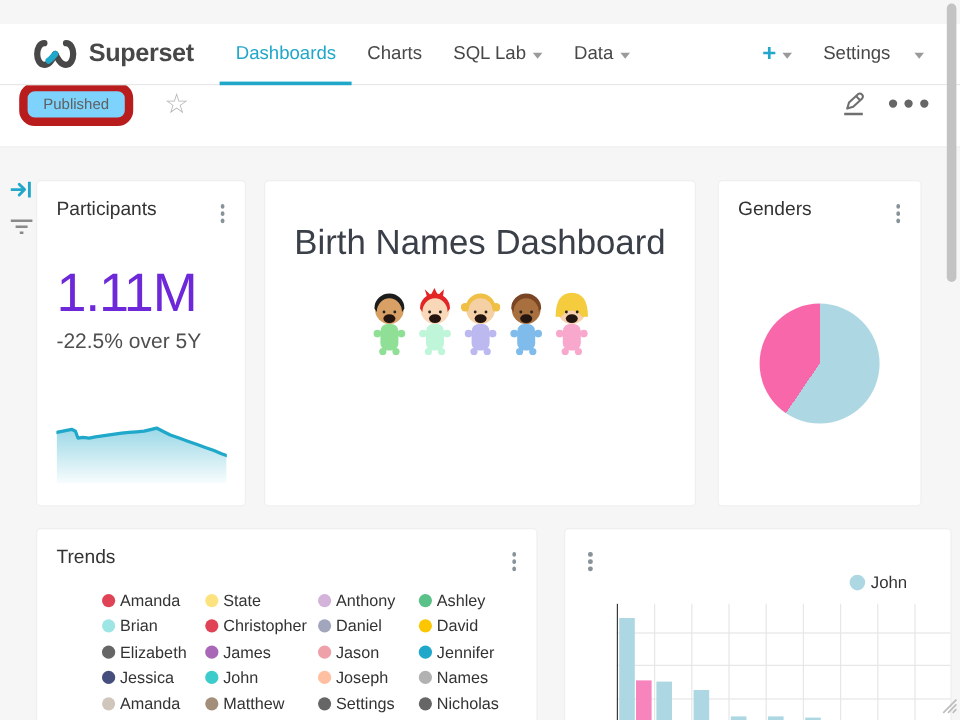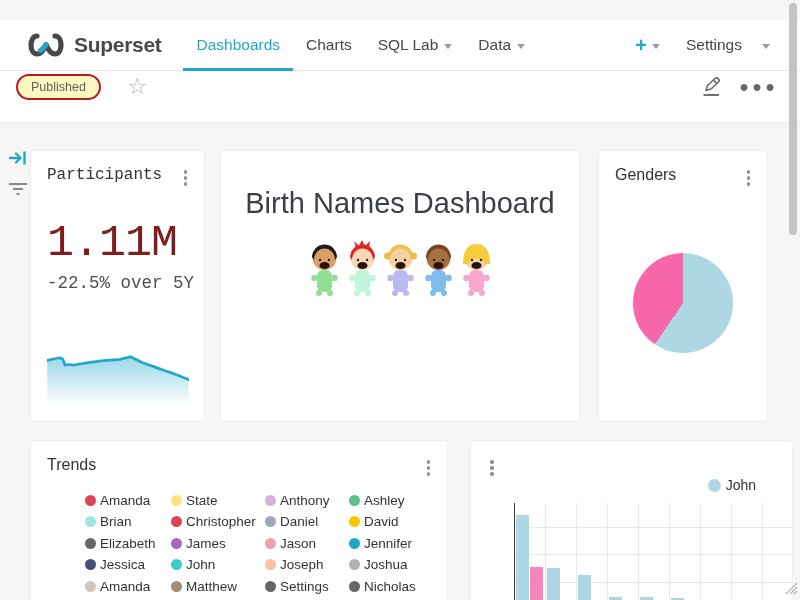--- a/index.html
+++ b/index.html
@@ -17,39 +17,39 @@
   .caret { width:0; height:0; border-left:4px solid transparent; border-right:4px solid transparent;
     border-top:5px solid #9a9a9a; margin-top:2px; }
   .nav-right { margin-left:auto; display:flex; align-items:center; gap:26px; margin-right:30px; }
   .plus-btn { display:flex; align-items:center; gap:5px; cursor:pointer; }
   .plus-glyph { color:#20a7c9; font-size:20px; font-weight:bold; line-height:1; }
   .settings { display:flex; align-items:center; gap:20px; font-size:15.5px; cursor:pointer; }
 
   .titlebar { position:absolute; left:0; top:51px; width:800px; height:72px; background:#fff;
     border-bottom:1px solid #ececec; display:flex; align-items:center; }
   .page-title { font-size:27px; font-weight:normal; color:#484848; margin-left:30px; letter-spacing:-0.2px; }
-  .badge { margin-left:16px; background:#fef9c3; border:2px solid #b91c1c; color:#5f5f5f;
+  .badge { margin-left:16px; background:#7dd3fc; border:7px solid #b91c1c; color:#5f5f5f;
     font-size:12.5px; padding:4px 13px; border-radius:13px; cursor:pointer; }
   .star { margin-left:26px; font-size:23px; color:#b5b5b5; cursor:pointer; line-height:1; }
   .title-actions { margin-left:auto; margin-right:24px; display:flex; align-items:center; gap:16px; }
   .dots-h { font-size:16px; color:#666; letter-spacing:1px; cursor:pointer; }
 
   .main { position:absolute; left:0; top:123px; width:800px; height:477px; background:#f6f6f6; }
 
   .sidebar-icons { position:absolute; left:8px; top:26px; width:22px; display:flex; flex-direction:column; gap:14px; }
   .icon-btn { cursor:pointer; }
 
   .card { position:absolute; background:#fff; border-radius:4px; border:1px solid #efefef; }
   .card-head { display:flex; justify-content:space-between; align-items:flex-start; padding:15px 14px 0 16px; }
   .card-title { font-size:16px; font-weight:500; color:#333; }
   .kebab { display:flex; flex-direction:column; gap:2.5px; padding:4px 3px; cursor:pointer; }
   .kebab i { width:3.5px; height:3.5px; border-radius:50%; background:#879399; }
 
-  .card-participants { left:30px; top:27px; width:175px; height:272px;font-family:Liberation Mono, monospace; }
-  .big-number { font-size:45px; color:#7f1d1d; margin:28px 0 0 16px; letter-spacing:-1px; }
+  .card-participants { left:30px; top:27px; width:175px; height:272px; }
+  .big-number { font-size:45px; color:#6d28d9; margin:28px 0 0 16px; letter-spacing:-1px; }
   .subheader { font-size:17.5px; color:#4f4f4f; margin:4px 0 0 16px; }
   .sparkline { position:absolute; left:16px; bottom:18px; }
 
   .card-markdown { left:220px; top:27px; width:360px; height:272px; }
   .md-heading { text-align:center; margin-top:36px; font-size:29px; font-weight:500; color:#3a3f48; }
   .kids-row { display:flex; justify-content:center; align-items:flex-end; gap:5px; margin-top:20px; }
 
   .card-genders { left:598px; top:27px; width:170px; height:272px; }
   .pie { position:absolute; left:34px; top:102px; width:100px; height:100px; border-radius:50%; }
 
@@ -316,21 +316,21 @@
         <div class="legend-item">
           <span class="legend-dot" style="background: rgb(60, 204, 203);"></span>
           <span>John</span>
         </div>
         <div class="legend-item">
           <span class="legend-dot" style="background: rgb(254, 192, 161);"></span>
           <span>Joseph</span>
         </div>
         <div class="legend-item">
           <span class="legend-dot" style="background: rgb(178, 178, 178);"></span>
-          <span>Joshua</span>
+          <span>Names</span>
         </div>
         <div class="legend-item">
           <span class="legend-dot" style="background: rgb(209, 198, 188);"></span>
           <span>Amanda</span>
         </div>
         <div class="legend-item">
           <span class="legend-dot" style="background: rgb(163, 143, 121);"></span>
           <span>Matthew</span>
         </div>
         <div class="legend-item">

